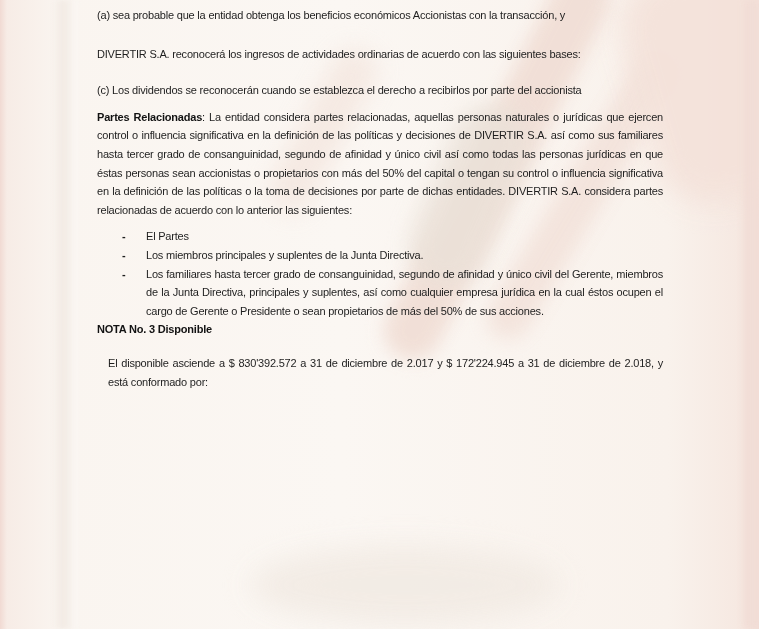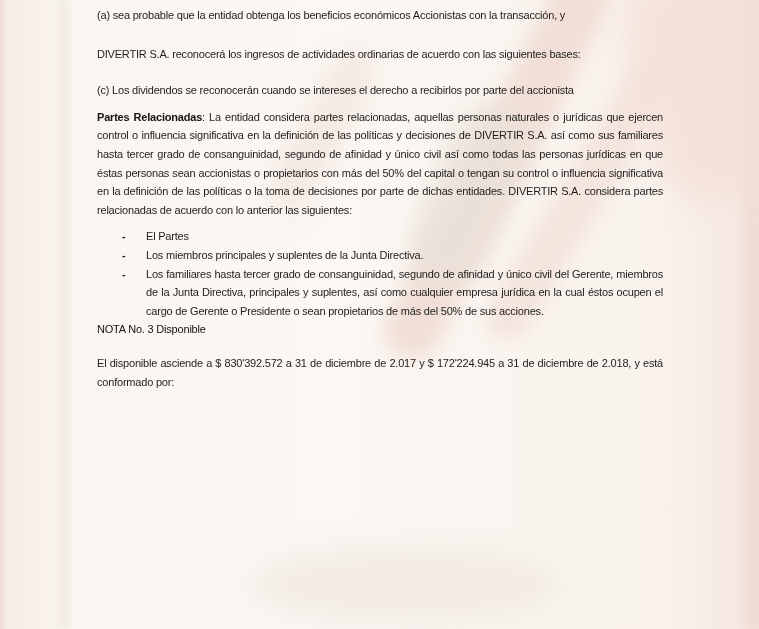--- a/index.html
+++ b/index.html
@@ -40,22 +40,22 @@
     color:#1e1e1e;text-align:justify;
   }
   .content p{margin:0;}
   .block-divertir{margin-top:20px;}
   .block-bases{margin-top:18px;}
   .block-partes{margin-top:8px;}
   .lead-bold{font-weight:700;color:#121212;}
   ul.bullets{list-style:none;margin:8px 0 0 0;padding:0;}
   ul.bullets li{position:relative;padding-left:49px;text-align:justify;}
   ul.bullets .dash{position:absolute;left:25px;top:0;font-weight:700;}
-  .note-heading{margin-top:16px;font-weight:400;color:#121212;text-align:left;}
-  .block-available{margin-top:15px;}
+  .note-heading{margin-top:16px;font-weight:700;color:#121212;text-align:left;}
+  .block-available{margin-top:15px;margin-left:11px;}
 </style>
 </head>
 <body>
 
 <div class="scan-page">
 
   <div class="wm wm-stroke1"></div>
   <div class="wm wm-stroke2"></div>
   <div class="wm wm-stroke3"></div>
   <div class="wm wm-stroke4"></div>
@@ -68,21 +68,21 @@
 
     <div class="block-conditions">
       <p>(a) sea probable que la entidad obtenga los beneficios económicos Accionistas con la transacción, y</p>
     </div>
 
     <div class="block-divertir">
       <p>DIVERTIR S.A. reconocerá los ingresos de actividades ordinarias de acuerdo con las siguientes bases:</p>
     </div>
 
     <div class="block-bases">
-      <p>(c) Los dividendos se reconocerán cuando se intereses el derecho a recibirlos por parte del accionista</p>
+      <p>(c) Los dividendos se reconocerán cuando se establezca el derecho a recibirlos por parte del accionista</p>
     </div>
 
     <div class="block-partes">
       <p><span class="lead-bold">Partes Relacionadas</span><span>: La entidad considera partes relacionadas, aquellas personas naturales o jurídicas que ejercen control o influencia significativa en la definición de las políticas y decisiones de DIVERTIR S.A. así como sus familiares hasta tercer grado de consanguinidad, segundo de afinidad y único civil así como todas las personas jurídicas en que éstas personas sean accionistas o propietarios con más del 50% del capital o tengan su control o influencia significativa en la definición de las políticas o la toma de decisiones por parte de dichas entidades. DIVERTIR S.A. considera partes relacionadas de acuerdo con lo anterior las siguientes:</span></p>
     </div>
 
     <ul class="bullets">
       <li>
         <span class="dash">-</span><span>El Partes</span>
       </li>

